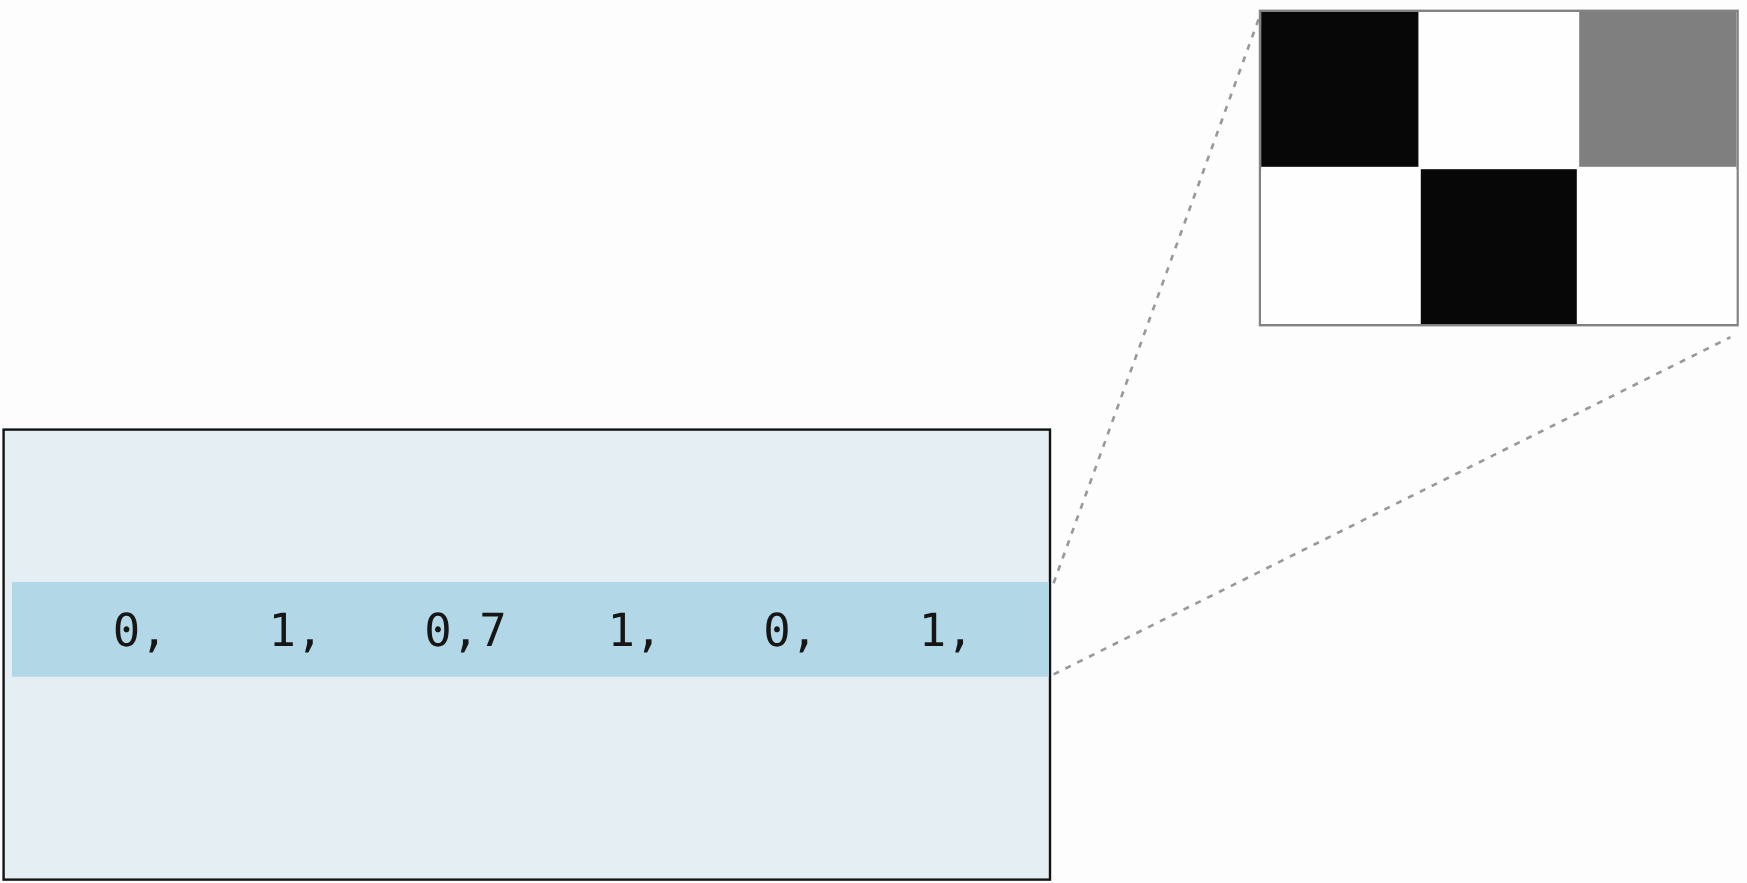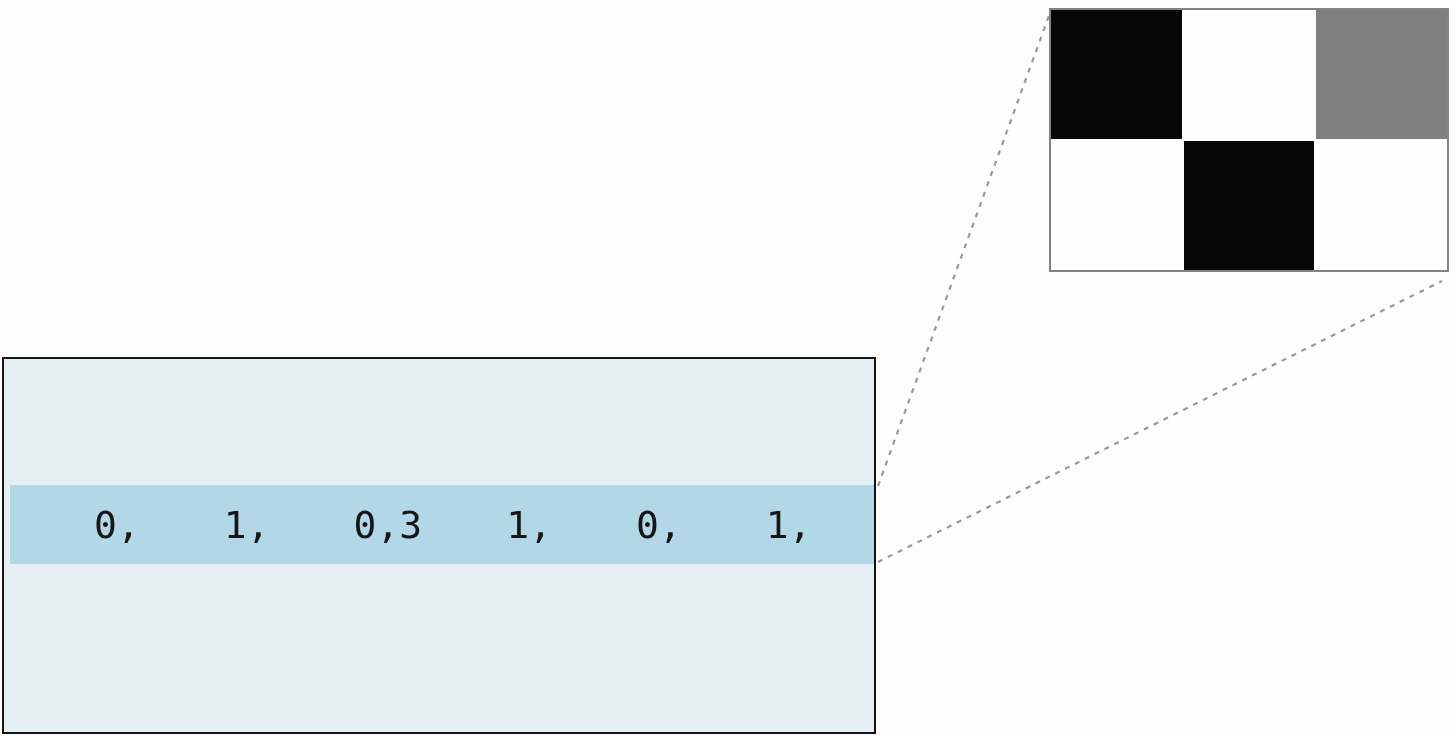--- a/index.html
+++ b/index.html
@@ -74,21 +74,21 @@
     height: 100%;
   }
 </style>
 </head>
 <body style="background: rgb(253, 253, 253);">
 
 <div class="data-box" style="background-color: rgb(229, 239, 243);">
   <div class="highlight-row" style="background-color: rgb(178, 216, 232);">
     <span class="pixel-value">0,</span>
     <span class="pixel-value">1,</span>
-    <span class="pixel-value">0,3</span>
+    <span class="pixel-value">0,7</span>
     <span class="pixel-value">1,</span>
     <span class="pixel-value">0,</span>
     <span class="pixel-value">1,</span>
   </div>
 </div>
 
 <svg class="connector-svg">
   <line x1="878" y1="486" x2="1051" y2="10" stroke-width="2.2" stroke-dasharray="5 6" fill="none" stroke="#999999"></line>
   <line x1="878" y1="562" x2="1442" y2="281" stroke-width="2.2" stroke-dasharray="5 6" fill="none" stroke="#999999"></line>
 </svg>

